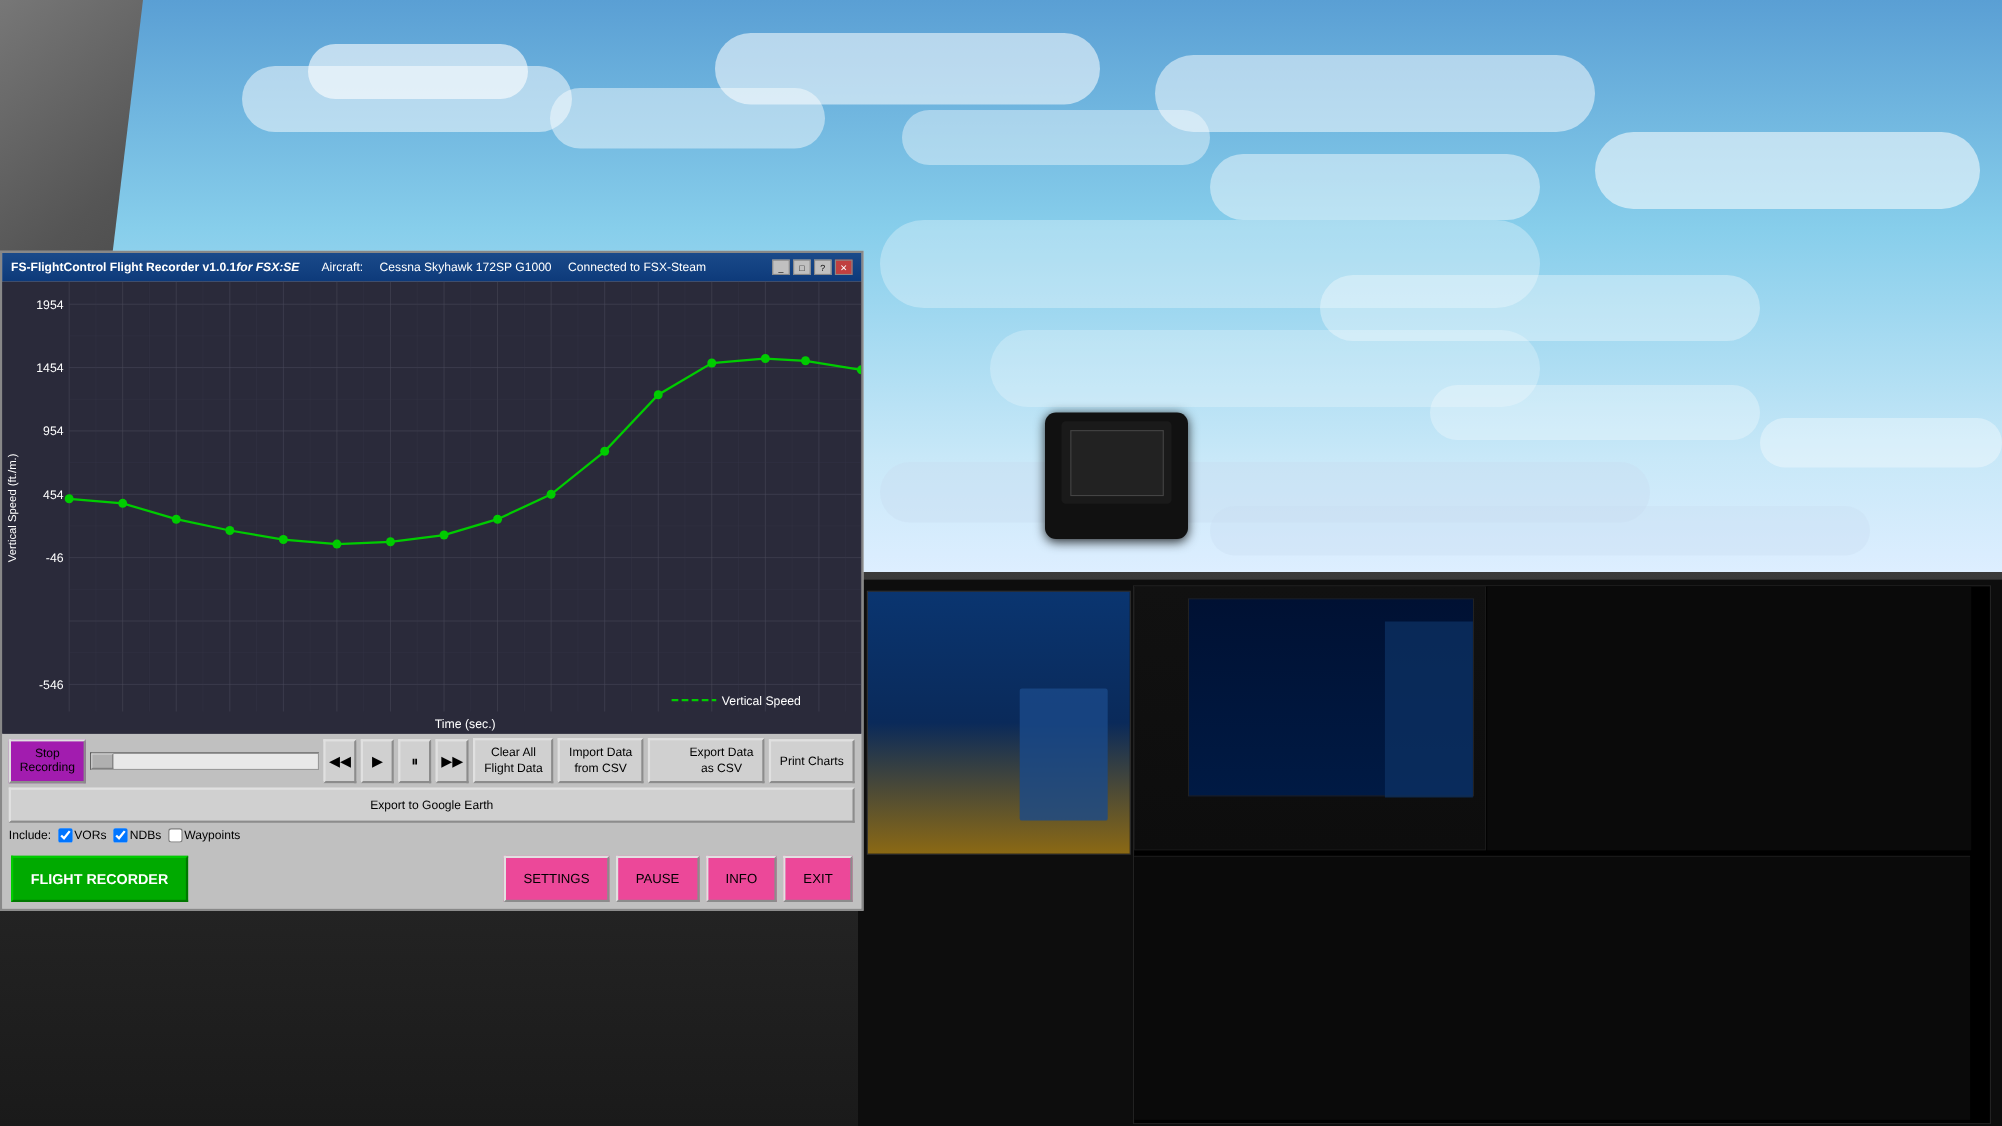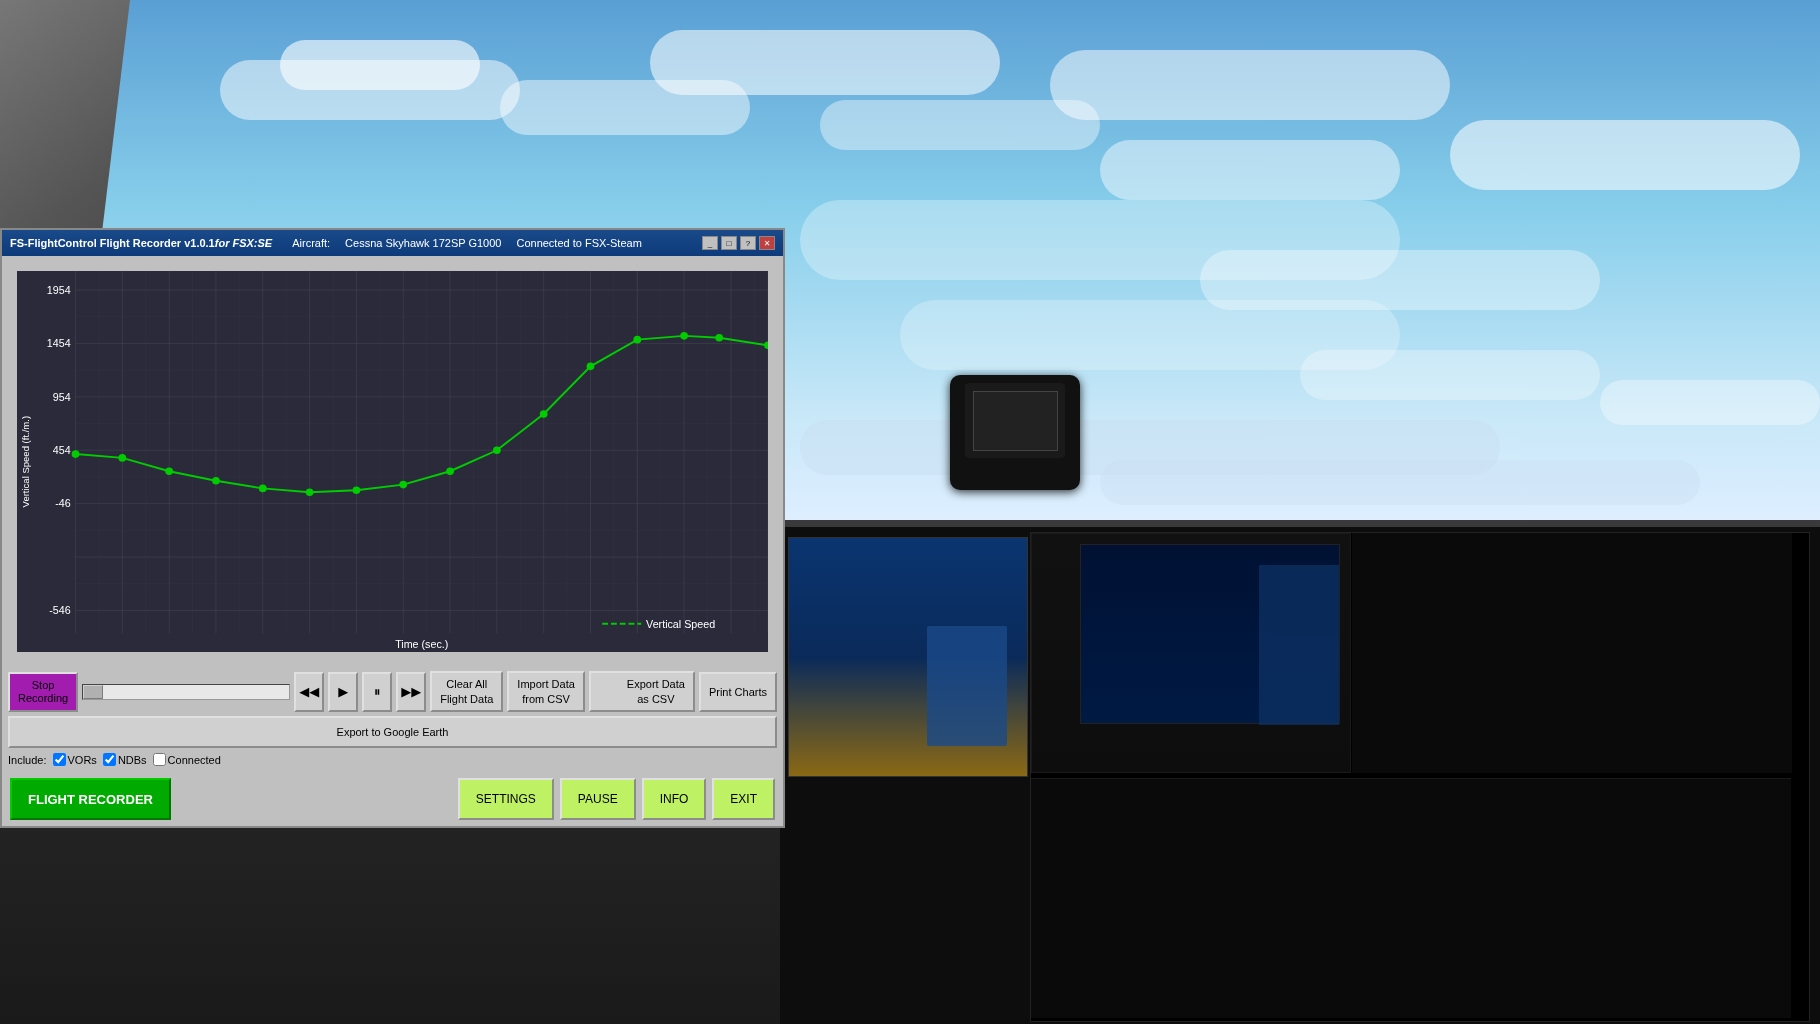--- a/index.html
+++ b/index.html
@@ -86,21 +86,21 @@
     .titlebar-btn.close-btn {
       background: #c04040;
       color: white;
     }
 
     
     .chart-area {
       flex: 1;
       background: #2a2a3a;
       position: relative;
-      margin: 15px;
+      margin: 0;
       overflow: hidden;
     }
 
     .chart-svg {
       width: 100%;
       height: 100%;
     }
 
     
     .toolbar {
@@ -202,21 +202,21 @@
       border: 2px outset #00cc00;
       padding: 8px 16px;
       font-size: 13px;
       font-weight: bold;
       cursor: pointer;
       min-width: 160px;
       height: 42px;
     }
 
     .action-btn {
-      background: #bef264;
+      background: #ec4899;
       border: 2px outset #e0e0e0;
       padding: 6px 16px;
       font-size: 12px;
       cursor: pointer;
       height: 42px;
       display: flex;
       align-items: center;
     }
 
     
@@ -471,21 +471,21 @@
         <label class="checkbox-item">
           <input type="checkbox" checked="" style="">
           <span>VORs</span>
         </label>
         <label class="checkbox-item">
           <input type="checkbox" checked="" style="">
           <span>NDBs</span>
         </label>
         <label class="checkbox-item">
           <input type="checkbox" style="">
-          <span>Connected</span>
+          <span>Waypoints</span>
         </label>
       </div>
     </div>
   </div>
 
   <div class="action-bar">
     <button class="flight-recorder-btn">FLIGHT RECORDER</button>
     <div style="flex:1;"></div>
     <button class="action-btn">SETTINGS</button>
     <button class="action-btn">PAUSE</button>

